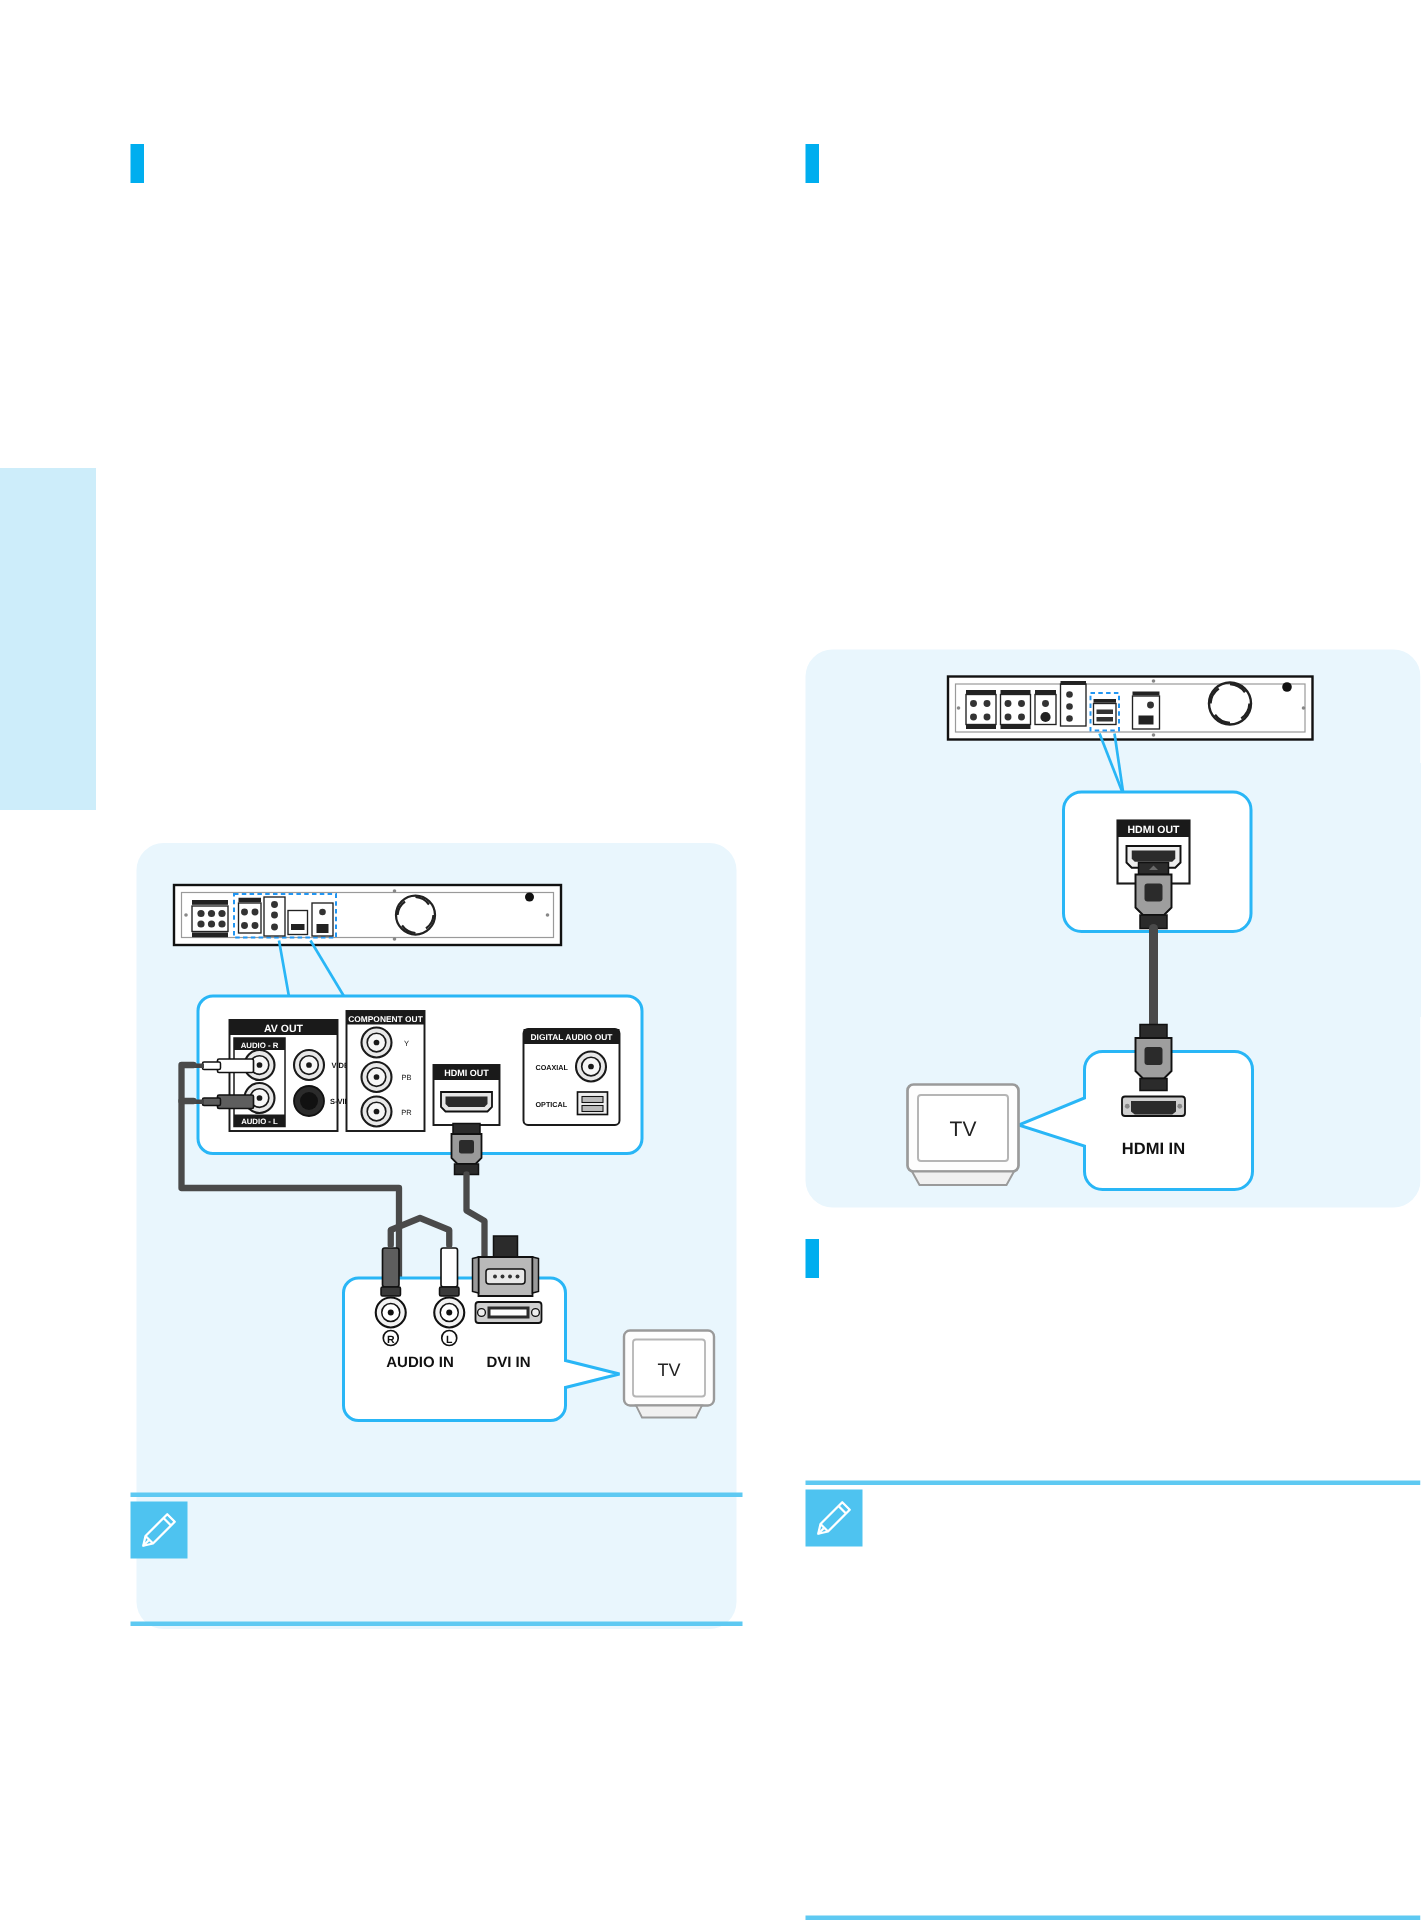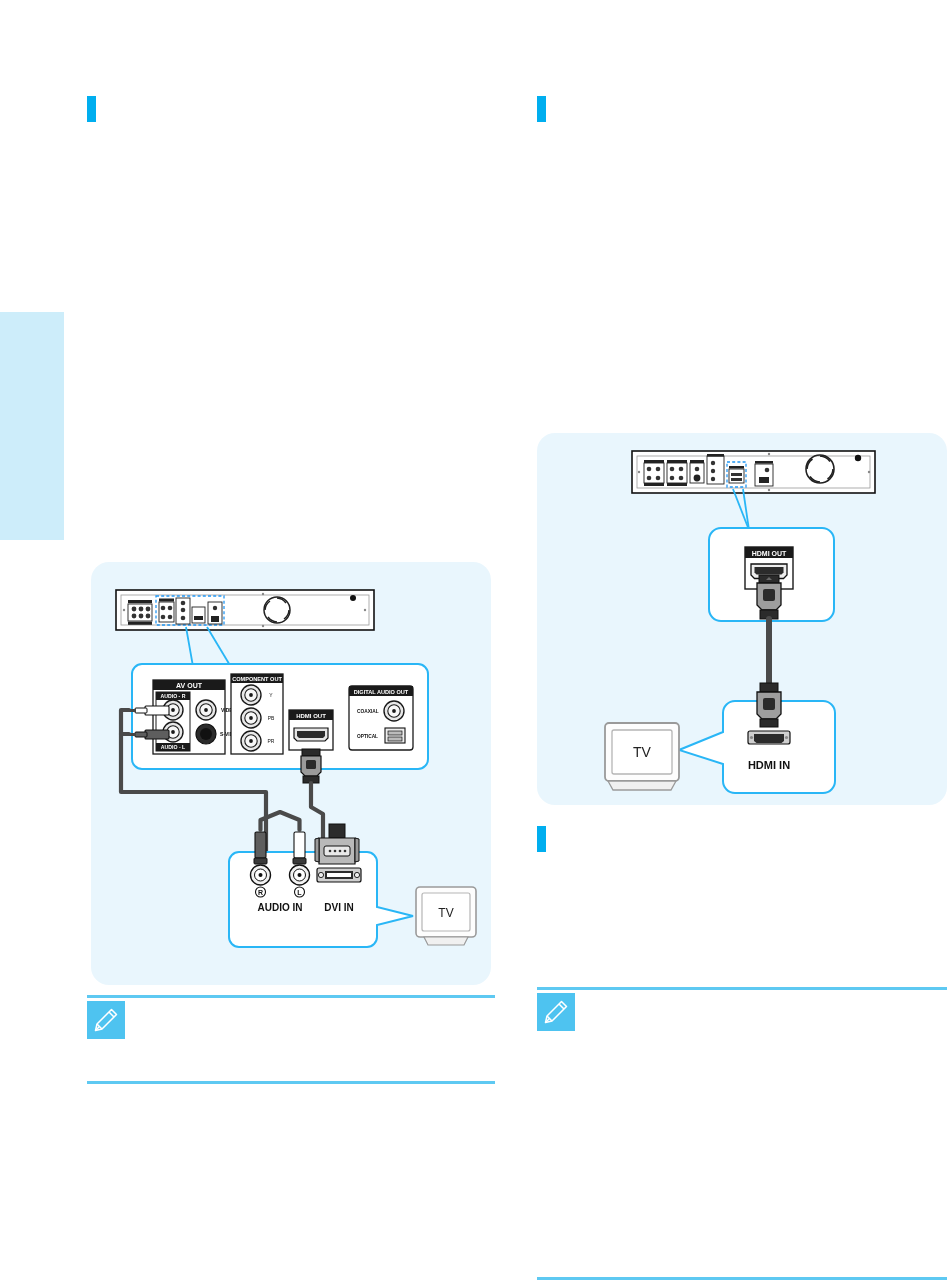--- a/index.html
+++ b/index.html
@@ -46,21 +46,21 @@
 
   #note-left {left:87px; top:995px; width:408px;}
   #note-right{left:537px;top:987px; width:410px;}
 
   .lone-rule{position:absolute;height:3px;background:#5ec9f2;}
 
   
   .diagram{
     position:absolute;background:#e9f6fd;border-radius:18px;overflow:hidden;
   }
-  #diagram-dvi {left:91px; top:562px; width:400px;height:423px;}
+  #diagram-dvi {left:91px; top:562px; width:400px;height:524px;}
   #diagram-hdmi{left:537px;top:433px; width:410px;height:372px;}
   .diagram svg{position:absolute;left:0;top:0;}
 </style>
 </head>
 <body>
 
 <div class="side-tab"></div>
 
 <div class="sec-bar h-left"></div>
 <div class="heading-text" style="left:105px;top:98px;"></div>

